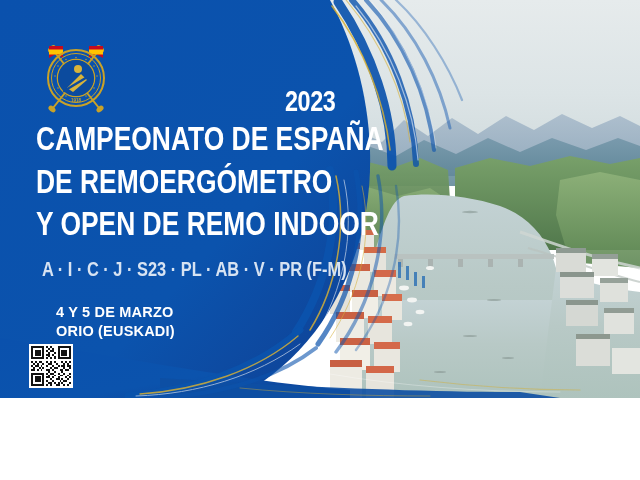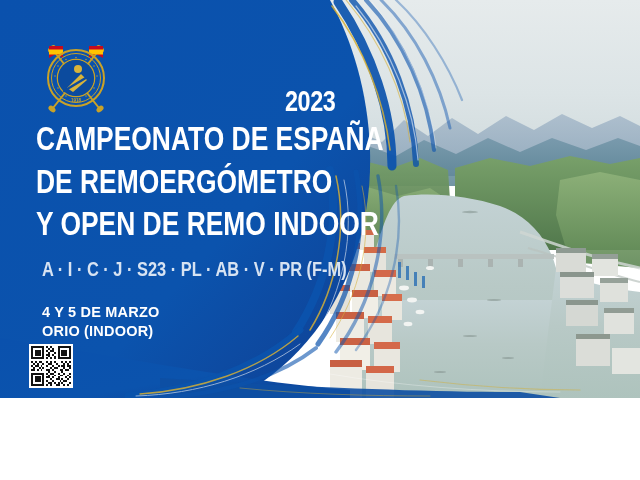--- a/index.html
+++ b/index.html
@@ -29,21 +29,21 @@
   .titleblock{position:absolute;left:36px;top:122px;width:330px;}
   .tline{color:#ffffff;font-weight:bold;font-size:33px;line-height:1.02;
          letter-spacing:0px;white-space:nowrap;transform:scaleX(.80);
          transform-origin:left center;margin-bottom:9px;
          font-family:"Liberation Sans",sans-serif;}
 
   .cats{position:absolute;left:42px;top:258px;color:#d7e3f2;font-weight:bold;
         font-size:20px;white-space:nowrap;transform:scaleX(.82);transform-origin:left top;
         font-family:"Liberation Sans",sans-serif;}
 
-  .dateblock{position:absolute;left:42px;top:303px;color:#ffffff;font-weight:bold;
+  .dateblock{position:absolute;left:56px;top:303px;color:#ffffff;font-weight:bold;
              font-size:14.5px;line-height:1.33;letter-spacing:.2px;
              font-family:"Liberation Sans",sans-serif;}
   .dateblock div{white-space:nowrap;}
 
   .qr{position:absolute;left:29px;top:344px;width:40px;height:40px;background:#ffffff;padding:2px;box-sizing:content-box;}
   .qr svg{display:block;width:40px;height:40px;}
 
   
   .sponsorbar{position:absolute;left:0;top:398px;width:640px;height:82px;background:#ffffff;}
 </style>
@@ -301,21 +301,21 @@
     <div class="titleblock">
       <div class="tline">CAMPEONATO DE ESPAÑA</div>
       <div class="tline">DE REMOERGÓMETRO</div>
       <div class="tline">Y OPEN DE REMO INDOOR</div>
     </div>
 
     <div class="cats">A · I · C · J · S23 · PL · AB · V · PR (F-M)</div>
 
     <div class="dateblock">
       <div>4 Y 5 DE MARZO</div>
-      <div>ORIO (INDOOR)</div>
+      <div>ORIO (EUSKADI)</div>
     </div>
 
     <div class="qr">
       <svg viewBox="0 0 21 21" shape-rendering="crispEdges">
         <rect width="21" height="21" fill="#ffffff"></rect>
         <g fill="#111111">
           <path d="M0,0h7v7h-7z M1,1h5v5h-5z" fill-rule="evenodd"></path>
           <rect x="2" y="2" width="3" height="3"></rect>
           <path d="M14,0h7v7h-7z M15,1h5v5h-5z" fill-rule="evenodd"></path>
           <rect x="16" y="2" width="3" height="3"></rect>

